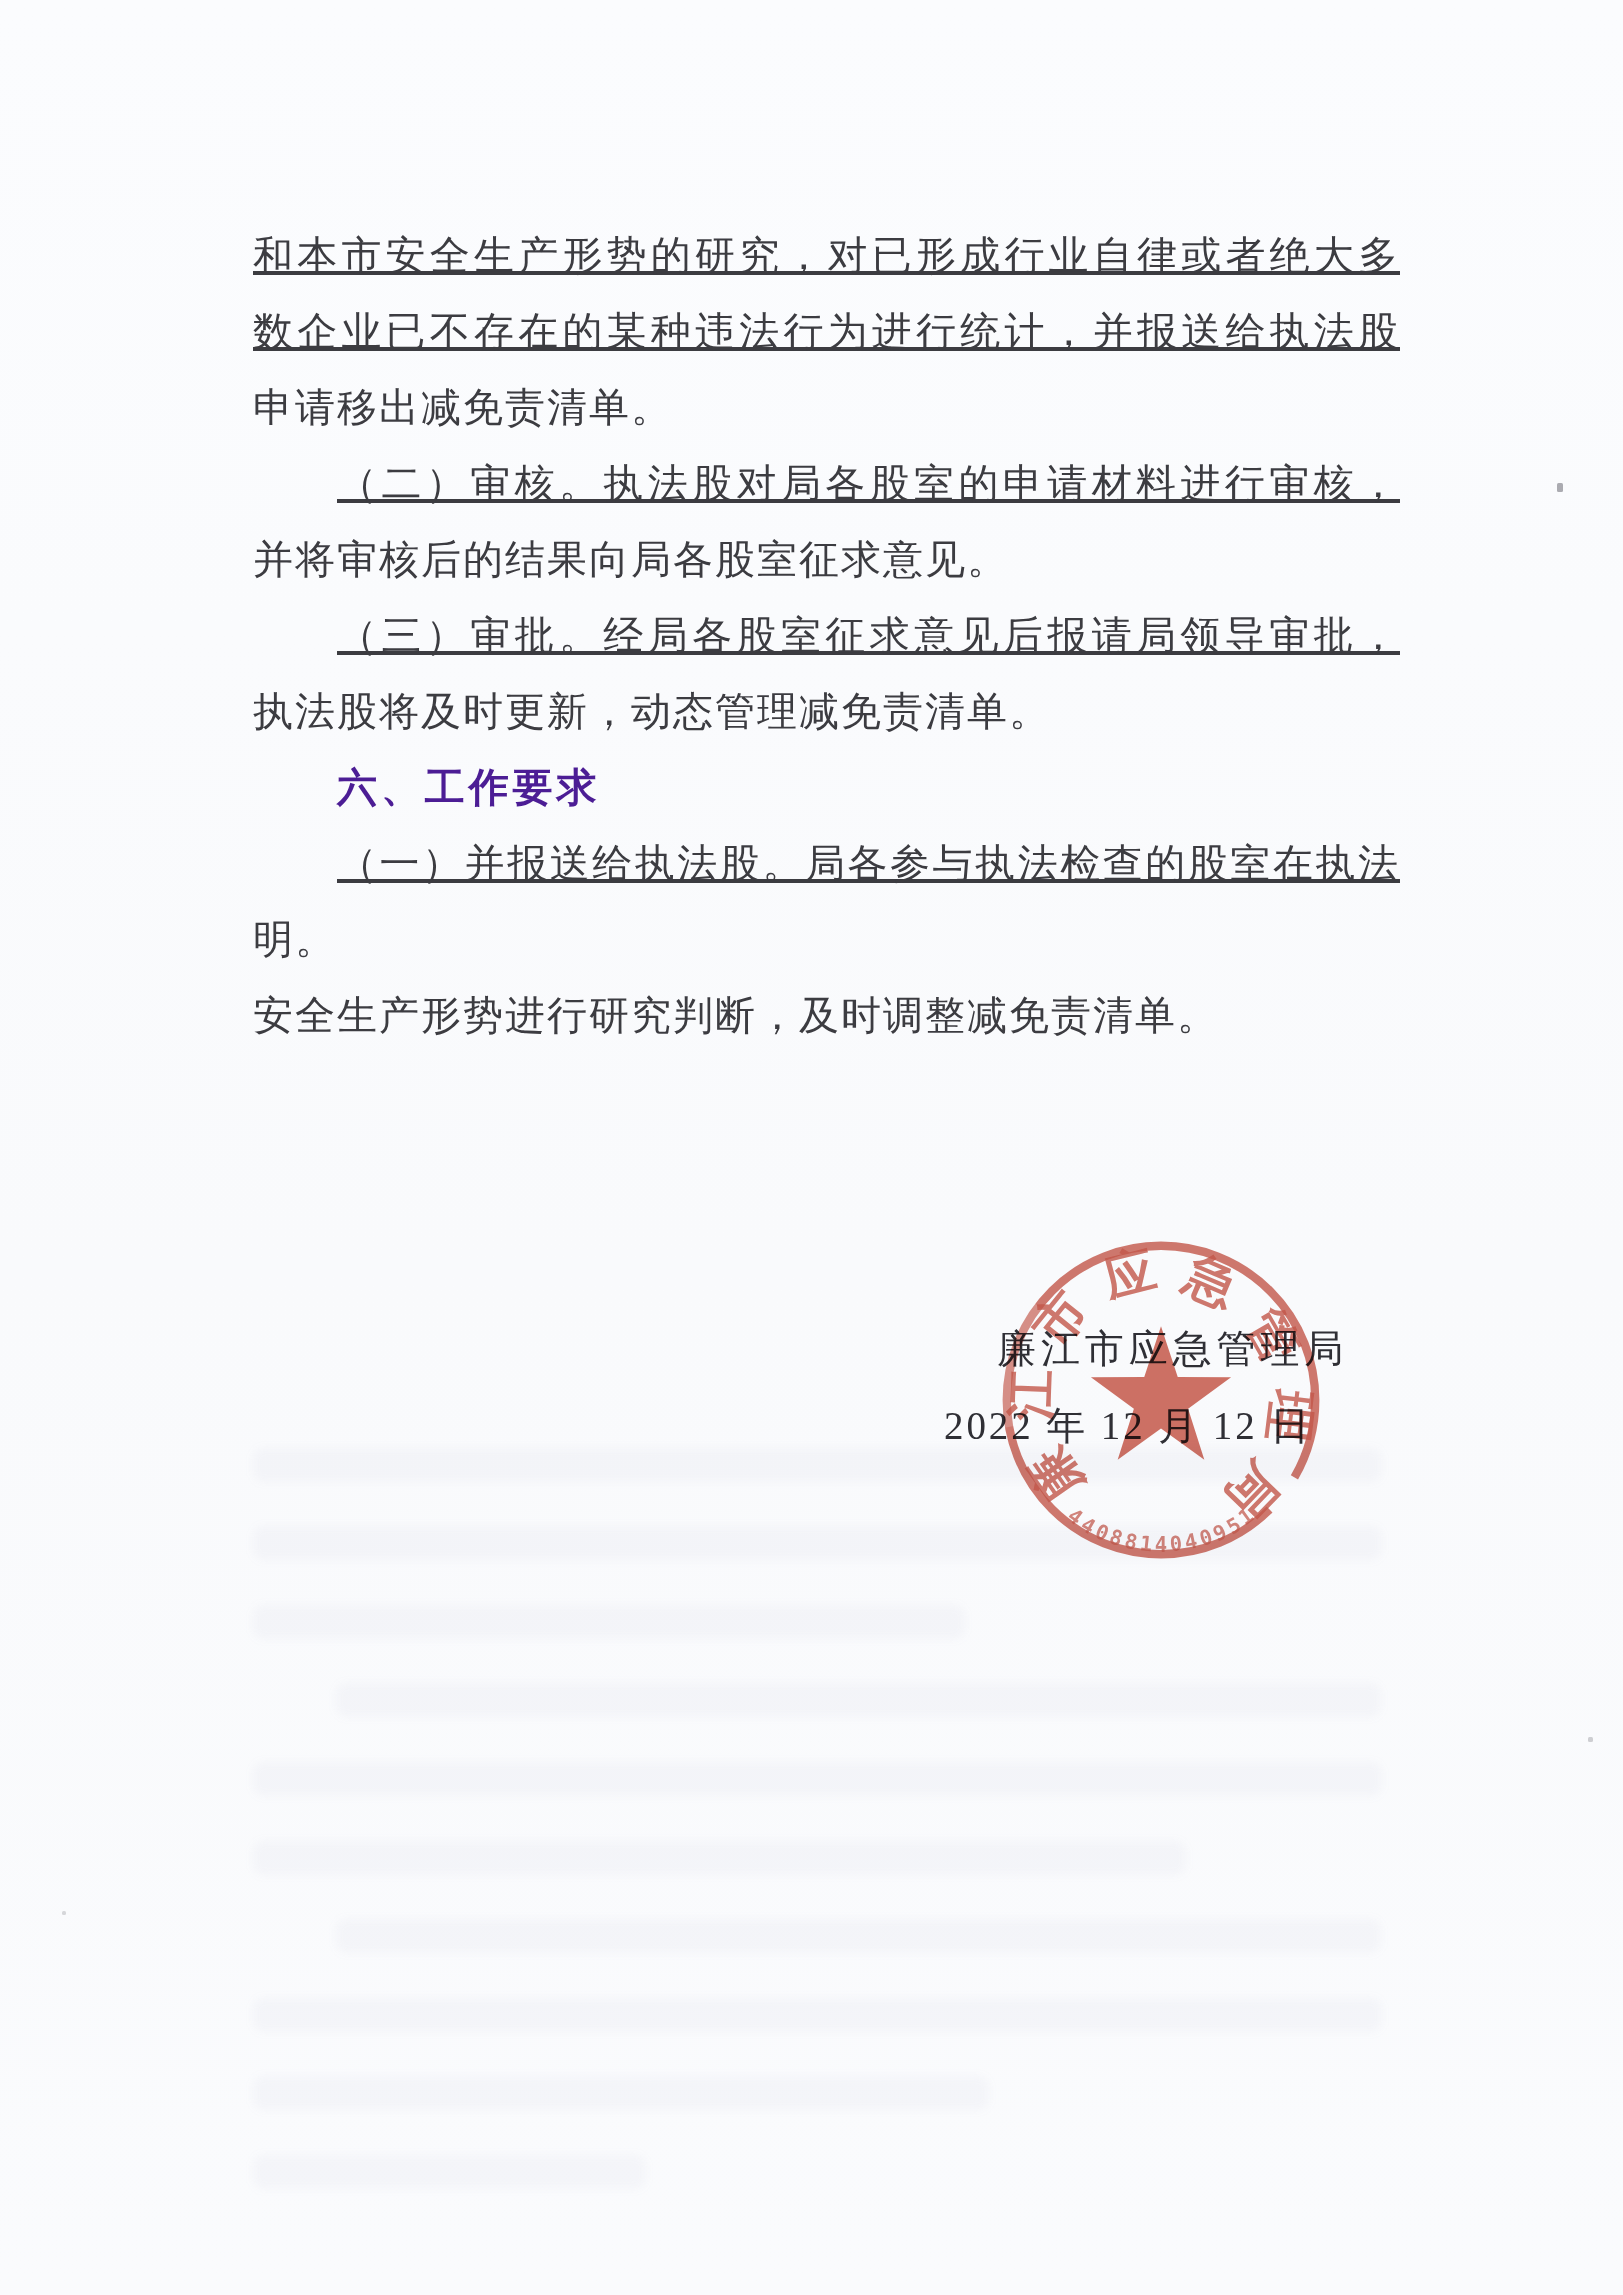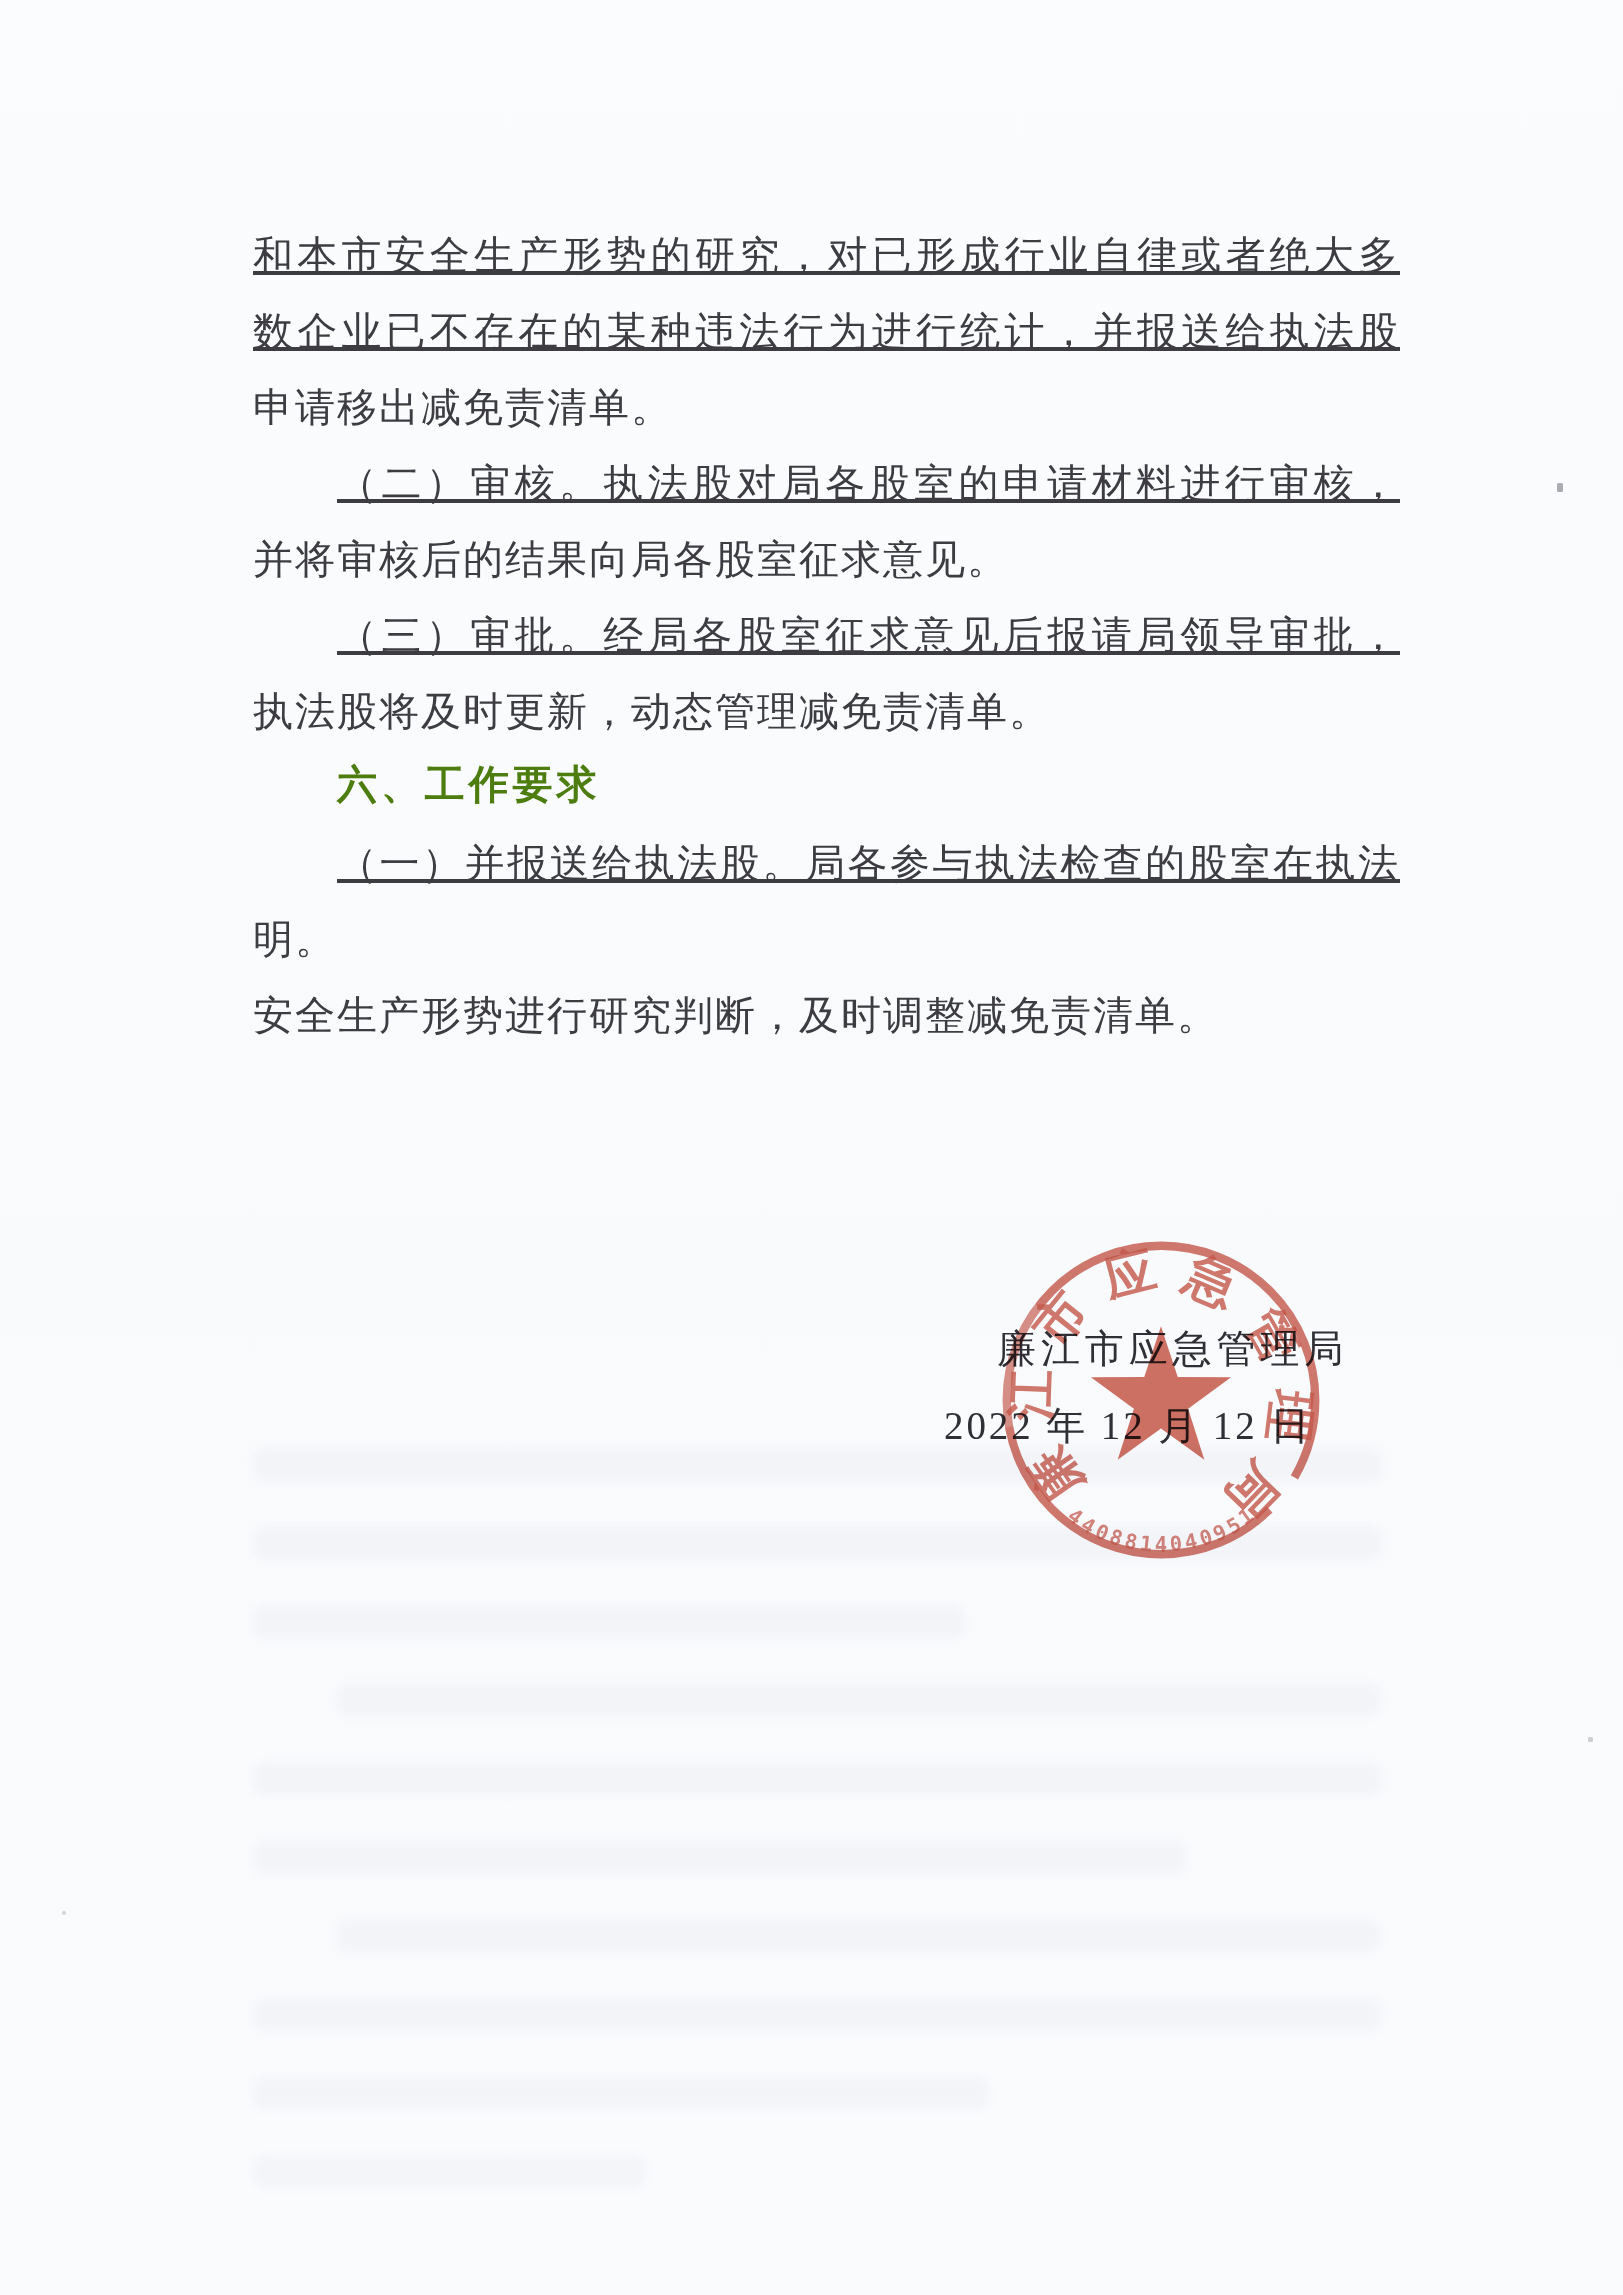--- a/index.html
+++ b/index.html
@@ -14,22 +14,22 @@
     background:linear-gradient(180deg,#fbfcfe 0%,#f9fafc 55%,#fafbfd 100%);
   }
   .text-block{position:absolute;left:253px;top:218px;width:1147px;}
   .text-line{
     font-size:40px;line-height:76px;height:76px;
     color:#3c3c41;letter-spacing:2px;white-space:nowrap;
   }
   .text-line.fill{white-space:normal;text-align:justify;text-align-last:justify;text-decoration:underline;}
   .text-line.indent{text-indent:84px;}
   .text-line.heading{
-    font-family:Liberation Mono, monospace;
-    font-weight:700;letter-spacing:3.9px;color:#4d7c0f;
+    font-family:Liberation Serif, serif;
+    font-weight:700;letter-spacing:3.9px;color:#4c1d95;
   }
   .signature{position:absolute;color:#2f2f35;white-space:nowrap;z-index:3;margin-top:48px;}
   .agency{left:997px;top:1274px;font-size:39px;letter-spacing:4.9px;}
   .dateline{left:944px;top:1351px;font-size:39px;letter-spacing:2.9px;text-align:right;}
   .stamp{
     position:absolute;left:994px;top:1233px;width:334px;height:334px;
     mix-blend-mode:multiply;filter:blur(0.3px);z-index:4;
   }
   .stamp svg{position:absolute;left:0;top:0;}
   .ring-char{

